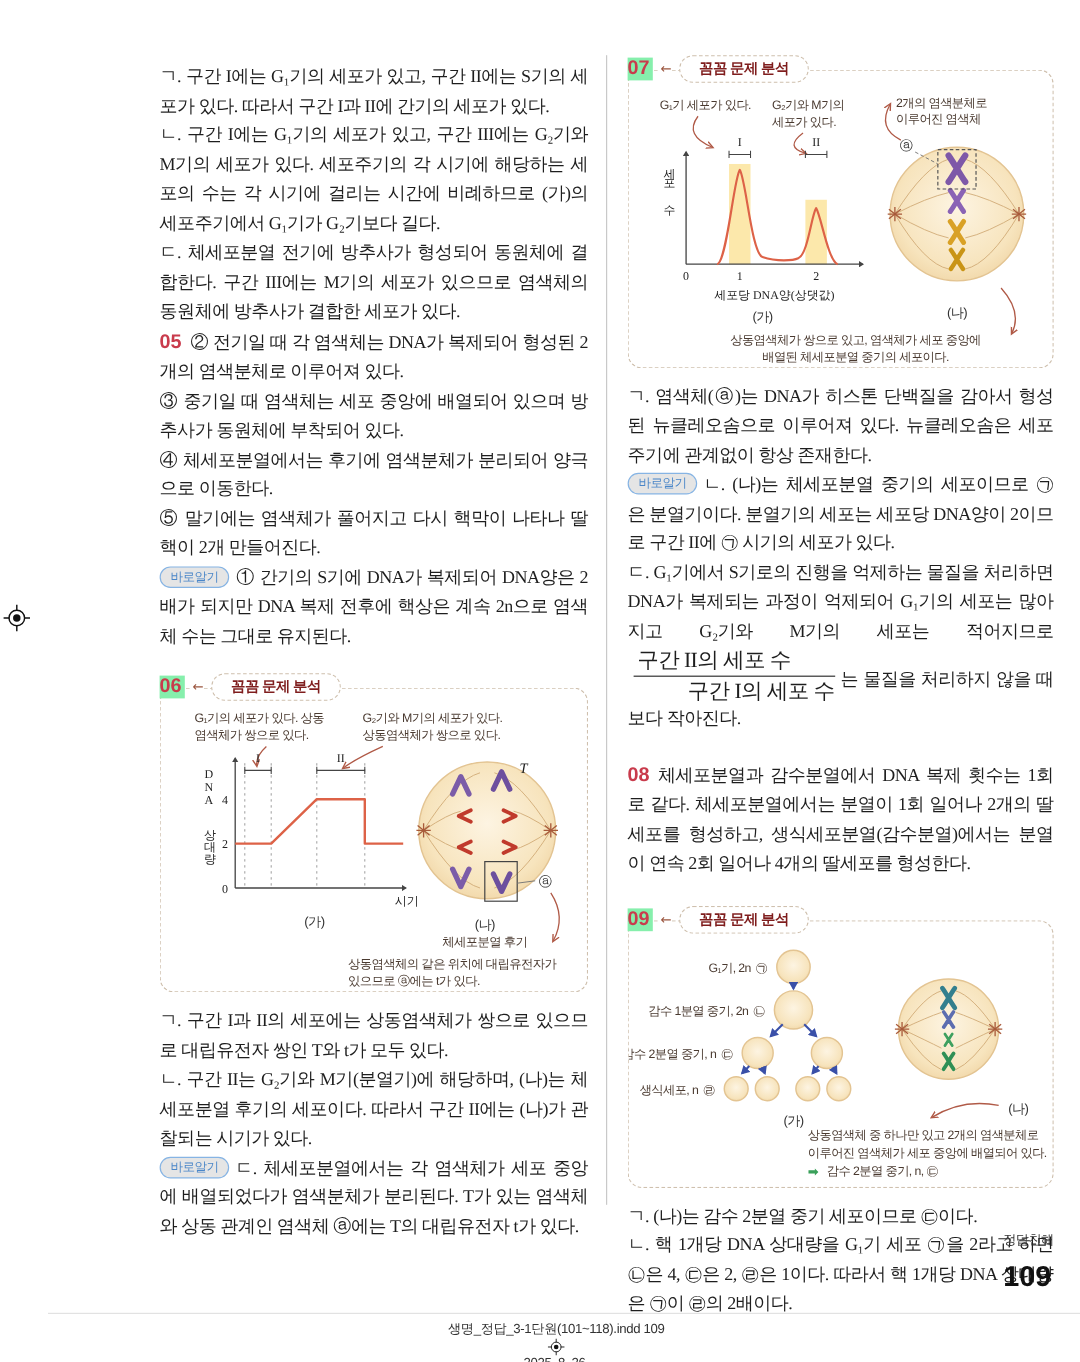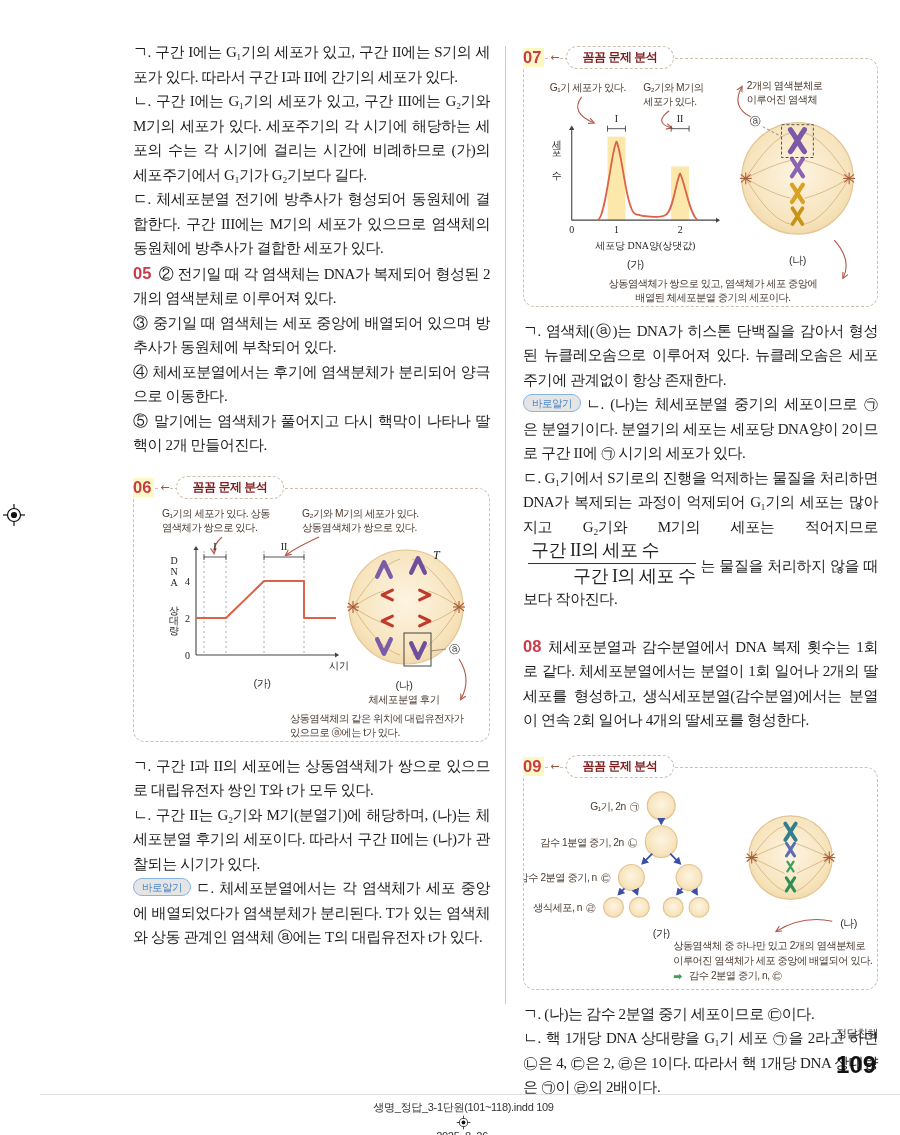--- a/index.html
+++ b/index.html
@@ -1,34 +1,34 @@
 <!DOCTYPE html>
 <html><head>
 <meta charset="utf-8">
 <style>
   html,body{margin:0;padding:0;background:#ffffff;}
   .page{position:relative;width:900px;height:1135px;background:#fff;overflow:hidden;
         font-family:"Liberation Serif","DejaVu Serif",serif;color:#1e1e1e;}
   .col{position:absolute;}
-  .left-col{left:133px;top:40px;width:357px;}
+  .left-col{left:133px;top:52px;width:357px;}
   .right-col{left:523px;top:58px;width:355px;}
   .col-divider{position:absolute;left:505px;top:46px;height:958px;width:1px;background:#c9c9c9;}
   p.body{margin:0;font-size:15px;line-height:24.5px;text-align:justify;letter-spacing:-0.4px;}
   .mb26{margin-bottom:26px;}
   .mt12{margin-top:12px;}
   .mt18{margin-top:18px;}
   .secnum{font-family:"Liberation Sans","DejaVu Sans",sans-serif;font-weight:800;
           color:#c93b4c;font-size:16.5px;margin-right:7px;letter-spacing:0;}
   .baro{display:inline-block;border:1px solid #86b4e4;color:#4a86c8;border-radius:10px;
         font-family:"Liberation Sans","DejaVu Sans",sans-serif;font-size:10.5px;line-height:16px;
         padding:0 8px;margin-right:5px;vertical-align:2px;letter-spacing:-0.5px;background:#e5e5e5;}
   
   .analysis{position:relative;margin-top:30px;margin-bottom:12px;}
   .analysis-head{position:absolute;top:-12px;left:0;display:flex;align-items:center;gap:6px;z-index:2;}
-  .analysis-head .secnum{background:#fef9c3;padding-right:3px;margin-right:0;}
+  .analysis-head .secnum{background:#86efac;padding-right:3px;margin-right:0;}
   .head-arrow{color:#9c5740;font-size:11px;background:#fff;font-family:"DejaVu Sans",sans-serif;}
   .analysis-label{background:#fff;border:1.5px dashed #cfc0ae;border-radius:14px;padding:2px 16px;
         color:#7f1d1d;font-weight:700;font-size:12px;
         font-family:"Liberation Sans","DejaVu Sans",sans-serif;letter-spacing:-0.5px;}
   .analysis-box{border:1.5px dashed #cfc0ae;border-radius:12px;padding:14px 0 2px 0;background:#fff;}
   .analysis-box svg{display:block;width:100%;height:auto;}
   
   .dtxt{font-family:"Liberation Sans","DejaVu Sans",sans-serif;font-size:10.3px;fill:#4a3a30;letter-spacing:-0.5px;}
   .dlabel{font-family:"Liberation Sans","DejaVu Sans",sans-serif;font-size:11px;fill:#333;letter-spacing:-0.5px;}
   .dtick{font-family:"Liberation Serif","DejaVu Serif",serif;font-size:10px;fill:#222;}
@@ -112,20 +112,23 @@
     <p class="body">ㄴ. 구간 I에는 G₁기의 세포가 있고, 구간 III에는 G₂기와 M기의 세포가 있다. 세포주기의 각 시기에 해당하는 세포의 수는 각 시기에 걸리는 시간에 비례하므로 (가)의 세포주기에서 G₁기가 G₂기보다 길다.</p>
     <p class="body mb26">ㄷ. 체세포분열 전기에 방추사가 형성되어 동원체에 결합한다. 구간 III에는 M기의 세포가 있으므로 염색체의 동원체에 방추사가 결합한 세포가 있다.</p>
 
     <div>
       <p class="body">
         <span class="secnum">05</span><span>② 전기일 때 각 염색체는 DNA가 복제되어 형성된 2개의 염색분체로 이루어져 있다.</span>
       </p>
       <p class="body">③ 중기일 때 염색체는 세포 중앙에 배열되어 있으며 방추사가 동원체에 부착되어 있다.</p>
       <p class="body">④ 체세포분열에서는 후기에 염색분체가 분리되어 양극으로 이동한다.</p>
       <p class="body">⑤ 말기에는 염색체가 풀어지고 다시 핵막이 나타나 딸핵이 2개 만들어진다.</p>
+      <p class="body">
+        <span class="baro">바로알기</span><span>① 간기의 S기에 DNA가 복제되어 DNA양은 2배가 되지만 DNA 복제 전후에 핵상은 계속 2n으로 염색체 수는 그대로 유지된다.</span>
+      </p>
     </div>
 
     <div class="analysis">
       <div class="analysis-head">
         <span class="secnum">06</span>
         <span class="head-arrow">←</span>
         <span class="analysis-label">꼼꼼 문제 분석</span>
       </div>
       <div class="analysis-box">
         <svg viewBox="0 0 355 236">

